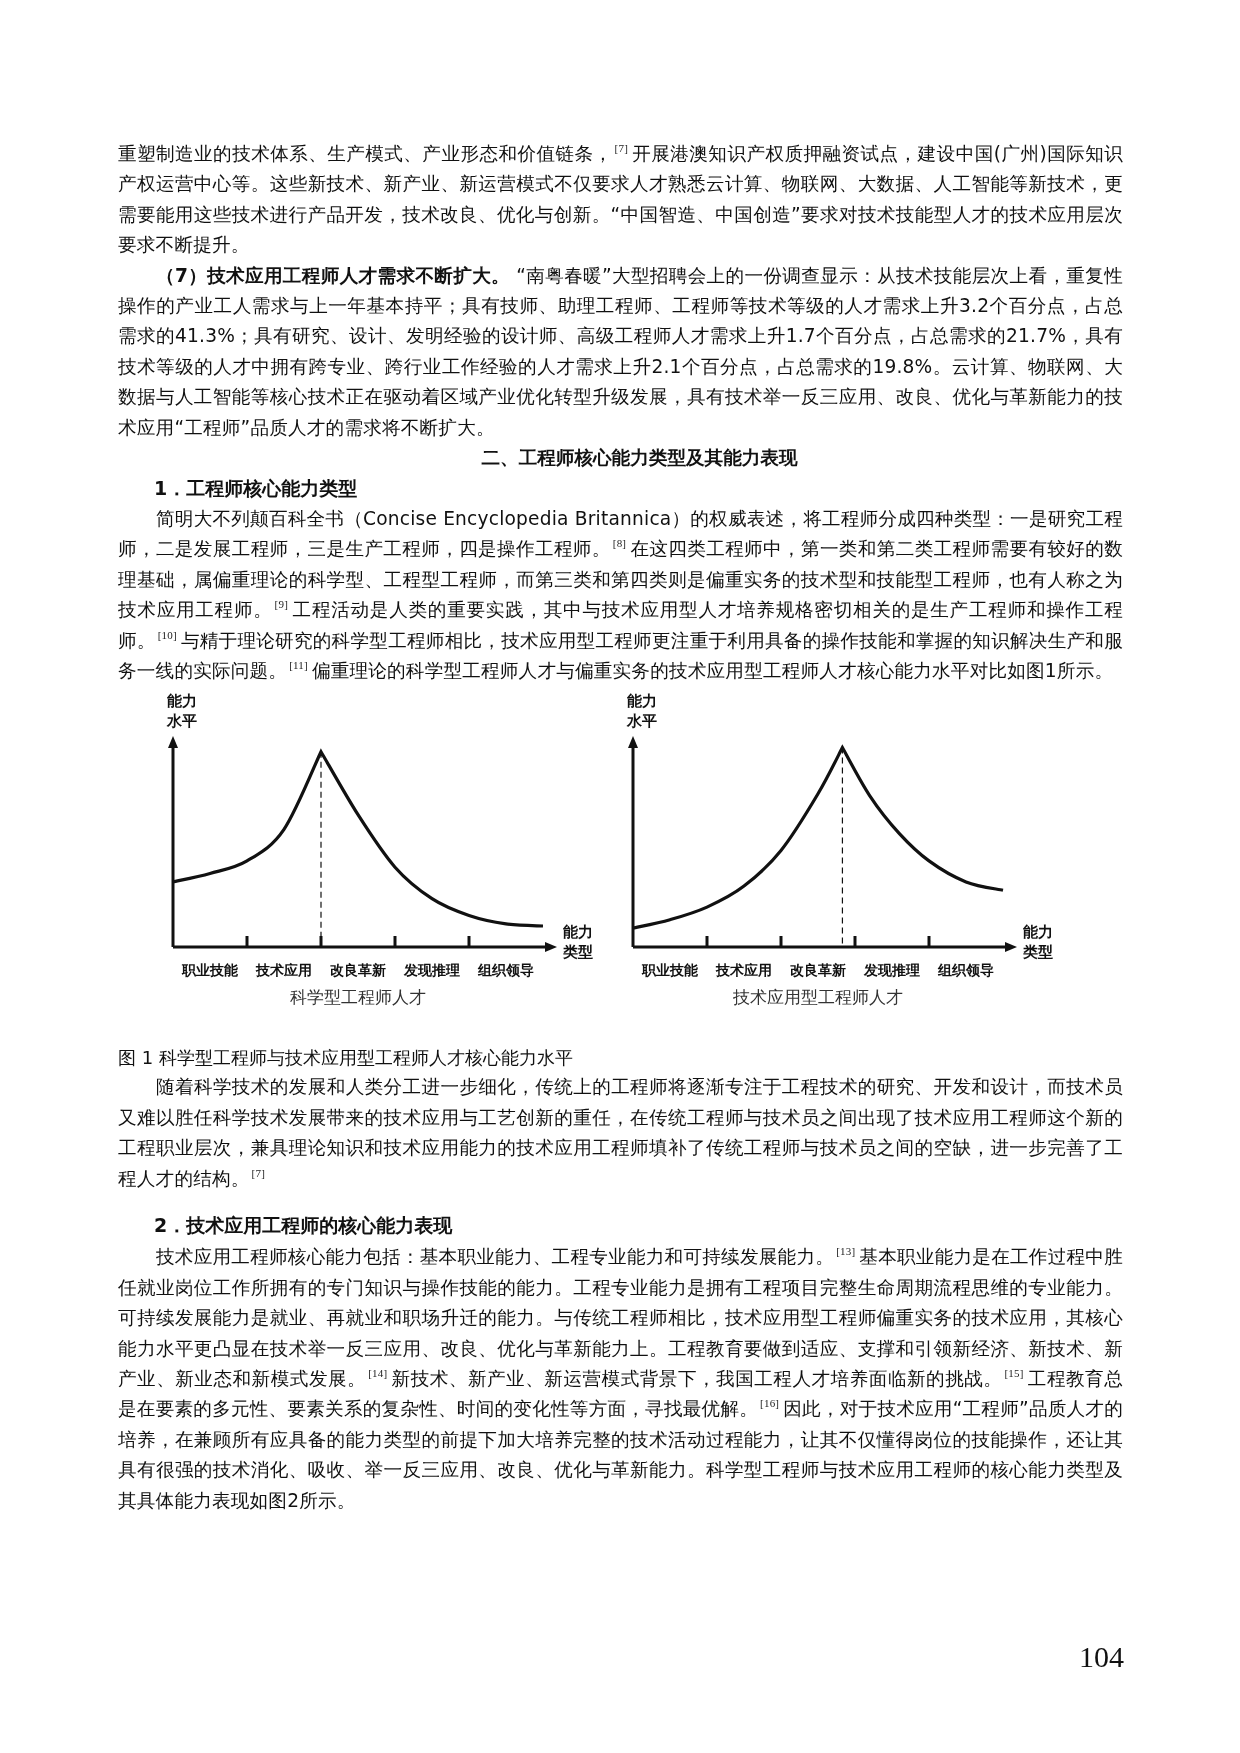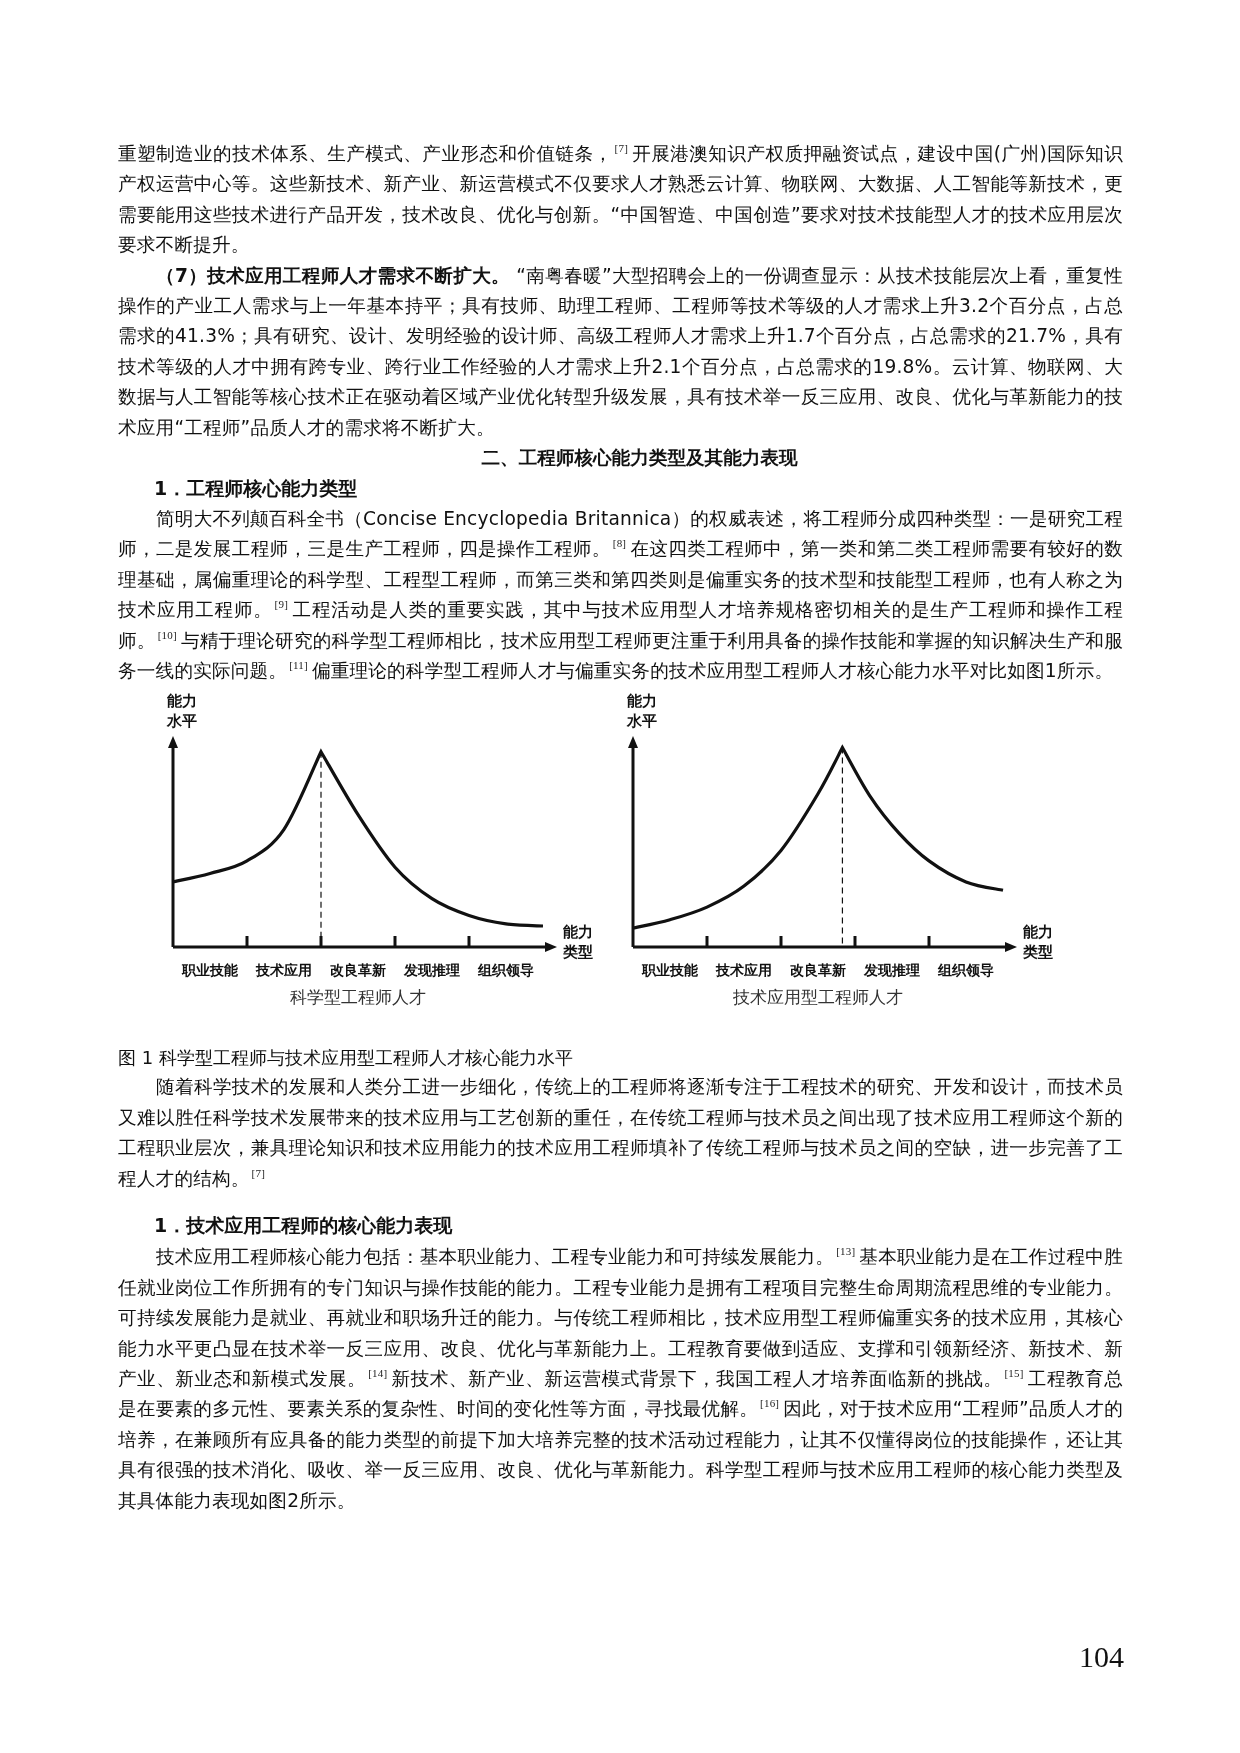--- a/index.html
+++ b/index.html
@@ -104,18 +104,18 @@
           <circle cx="390" cy="198.3" r="0.1" fill="#111"></circle>
           <text x="205" y="311" font-size="17" fill="#333" text-anchor="middle" font-family="&quot;DejaVu Sans&quot;, sans-serif">技术应用型工程师人才</text>
         </svg>
       </div>
   </div>
 
   <p class="fig-caption">图 1  科学型工程师与技术应用型工程师人才核心能力水平</p>
 
   <p class="p indent"><span>随着科学技术的发展和人类分工进一步细化，传统上的工程师将逐渐专注于工程技术的研究、开发和设计，而技术员又难以胜任科学技术发展带来的技术应用与工艺创新的重任，在传统工程师与技术员之间出现了技术应用工程师这个新的工程职业层次，兼具理论知识和技术应用能力的技术应用工程师填补了传统工程师与技术员之间的空缺，进一步完善了工程人才的结构。</span><sup class="ref">[7]</sup></p>
 
-  <p class="h3 gap">1．技术应用工程师的核心能力表现</p>
+  <p class="h3 gap">2．技术应用工程师的核心能力表现</p>
 
   <p class="p indent"><span>技术应用工程师核心能力包括：基本职业能力、工程专业能力和可持续发展能力。</span><sup class="ref">[13]</sup><span>基本职业能力是在工作过程中胜任就业岗位工作所拥有的专门知识与操作技能的能力。工程专业能力是拥有工程项目完整生命周期流程思维的专业能力。可持续发展能力是就业、再就业和职场升迁的能力。与传统工程师相比，技术应用型工程师偏重实务的技术应用，其核心能力水平更凸显在技术举一反三应用、改良、优化与革新能力上。工程教育要做到适应、支撑和引领新经济、新技术、新产业、新业态和新模式发展。</span><sup class="ref">[14]</sup><span>新技术、新产业、新运营模式背景下，我国工程人才培养面临新的挑战。</span><sup class="ref">[15]</sup><span>工程教育总是在要素的多元性、要素关系的复杂性、时间的变化性等方面，寻找最优解。</span><sup class="ref">[16]</sup><span>因此，对于技术应用“工程师”品质人才的培养，在兼顾所有应具备的能力类型的前提下加大培养完整的技术活动过程能力，让其不仅懂得岗位的技能操作，还让其具有很强的技术消化、吸收、举一反三应用、改良、优化与革新能力。科学型工程师与技术应用工程师的核心能力类型及其具体能力表现如图2所示。</span></p>
 </div>
 
 <div class="page-number">104</div>
 
 </body></html>

